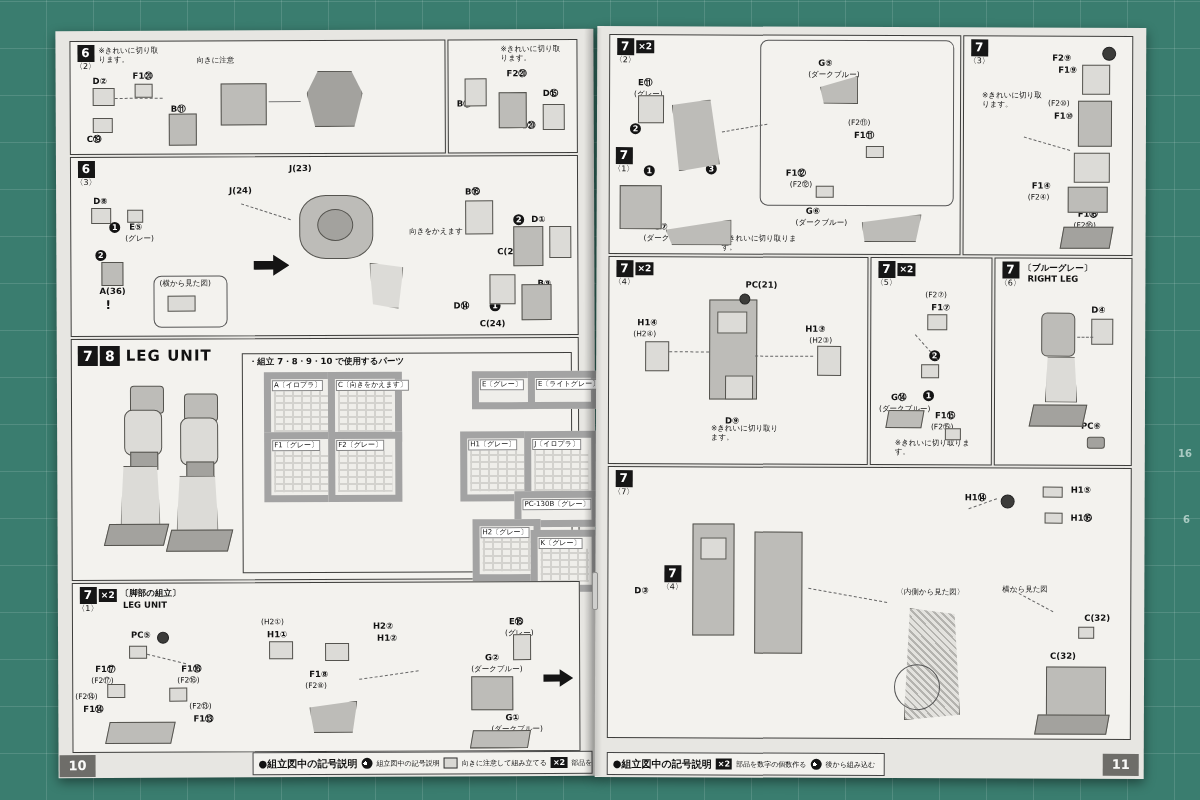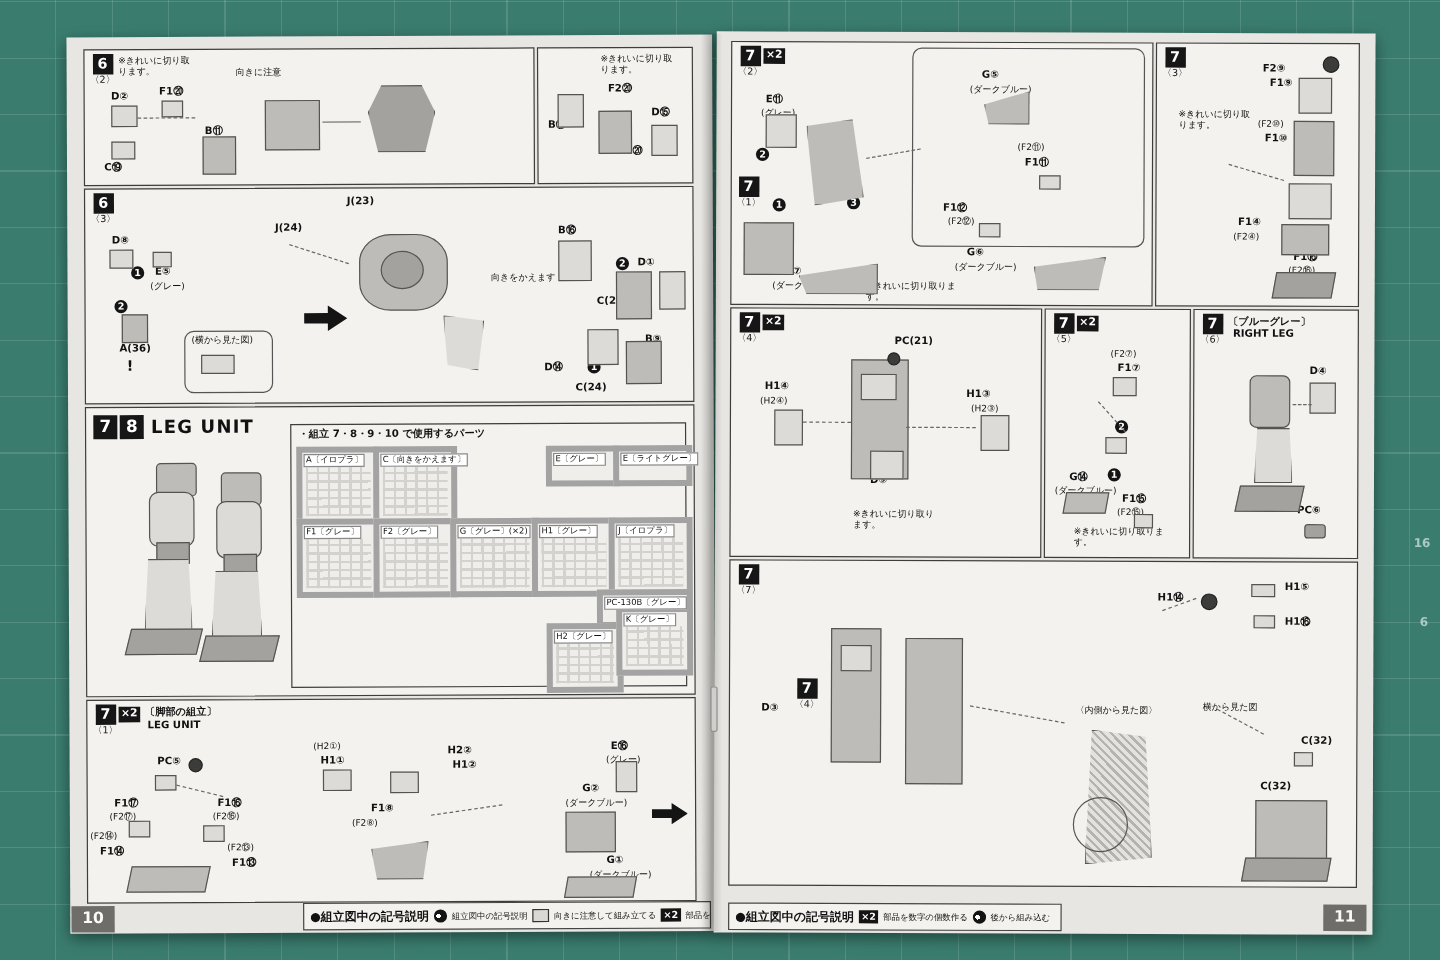--- a/index.html
+++ b/index.html
@@ -33,21 +33,21 @@
   .part{position:absolute;background:#dcdbd7;border:1px solid #55544f;}
   .pdark{background:#bdbcb8;}
   .pdarker{background:#a3a29e;}
   .knob{position:absolute;border-radius:50%;background:#3c3c3a;border:1px solid #222;}
   .pline{position:absolute;border-top:1px dashed #666;transform-origin:left center;}
   .sline{position:absolute;border-top:1px solid #777;transform-origin:left center;}
   .bigarrow{position:absolute;background:#141414;clip-path:polygon(0 32%,55% 32%,55% 6%,100% 50%,55% 94%,55% 68%,0 68%);}
   .roundbox{position:absolute;border:1px solid #555;border-radius:8px;}
   .hatch{background:repeating-linear-gradient(45deg,#b4b3af 0 2px,#e3e2de 2px 5px);border:1px solid #55544f;position:absolute;}
   .partsbox{position:absolute;border:1px solid #3d3d3b;background:#f3f2ee;}
-  .runner{position:absolute;border:5px solid #a3a3a3;background:#efeeea;}
+  .runner{position:absolute;border:7px solid #a3a3a3;background:#efeeea;margin-left:17px;}
   .runner.sk::after{content:"";position:absolute;left:3px;right:3px;top:12px;bottom:3px;
     background:repeating-linear-gradient(0deg,#d3d2ce 0 2px,transparent 2px 7px),
                repeating-linear-gradient(90deg,#d3d2ce 0 2px,transparent 2px 9px);}
   .rl{position:absolute;left:1px;top:1px;font-size:7px;line-height:9px;background:#fff;border:1px solid #888;padding:0 1px;white-space:nowrap;z-index:1;}
   .legendbox{position:absolute;border:1px solid #444;background:#f3f2ee;display:flex;align-items:center;gap:4px;
     padding:0 5px;font-size:7px;white-space:nowrap;overflow:hidden;}
   .legend-title{font-weight:bold;font-size:10px;}
   .licon-circle{flex:0 0 auto;width:11px;height:11px;border-radius:50%;
     background:radial-gradient(circle at 35% 50%,#fff 0 2px,#141414 2px);}
   .licon-box{flex:0 0 auto;width:12px;height:9px;border:1px solid #333;background:#d9d8d4;}
@@ -170,36 +170,33 @@
           </div>
         <div class="runner" style="left:268px;top:18px;width:56px;height:24px">
             <span class="rl">E〔ライトグレー〕</span>
           </div>
         <div class="runner sk" style="left:4px;top:78px;width:60px;height:56px">
             <span class="rl">F1〔グレー〕</span>
           </div>
         <div class="runner sk" style="left:68px;top:78px;width:60px;height:56px">
             <span class="rl">F2〔グレー〕</span>
           </div>
-        <div class="runner sk" style="left:132px;top:78px;width:64px;height:56px">
-            <span class="rl">G〔グレー〕(×2)</span>
-          </div>
         <div class="runner sk" style="left:200px;top:78px;width:60px;height:56px">
             <span class="rl">H1〔グレー〕</span>
           </div>
         <div class="runner sk" style="left:264px;top:78px;width:60px;height:56px">
             <span class="rl">J〔イロプラ〕</span>
           </div>
         <div class="runner" style="left:254px;top:138px;width:70px;height:22px">
             <span class="rl">PC-130B〔グレー〕</span>
           </div>
         <div class="runner sk" style="left:212px;top:166px;width:54px;height:48px">
             <span class="rl">H2〔グレー〕</span>
           </div>
-        <div class="runner sk" style="left:270px;top:152px;width:54px;height:48px">
+        <div class="runner sk" style="left:270px;top:177px;width:54px;height:48px">
             <span class="rl">K〔グレー〕</span>
           </div>
       </div>
     </div>
 
     <div class="panel" style="left:14px;top:552px;width:506px;height:168px">
       <div class="step" style="left:3px;top:3px">
         <div class="step-num">7</div>
         <div class="step-sub">〈1〉</div>
       </div>
@@ -213,21 +210,21 @@
       <span class="lbl small" style="left:104px;top:92px">(F2⑯)</span>
       <span class="lbl small" style="left:2px;top:108px">(F2⑭)</span>
       <span class="lbl" style="left:10px;top:120px">F1⑭</span>
       <span class="lbl small" style="left:116px;top:118px">(F2⑬)</span>
       <span class="lbl" style="left:120px;top:130px">F1⑬</span>
       <span class="lbl small" style="left:188px;top:34px">(H2①)</span>
       <span class="lbl" style="left:194px;top:46px">H1①</span>
       <span class="lbl" style="left:300px;top:38px">H2②</span>
       <span class="lbl" style="left:304px;top:50px">H1②</span>
       <span class="lbl" style="left:236px;top:86px">F1⑧</span>
-      <span class="lbl small" style="left:220px;top:98px">(F2⑧)</span>
+      <span class="lbl small" style="left:232px;top:98px">(F2⑧)</span>
       <span class="lbl" style="left:436px;top:34px">E⑯</span>
       <span class="lbl small" style="left:432px;top:46px">(グレー)</span>
       <span class="lbl" style="left:412px;top:70px">G②</span>
       <span class="lbl small" style="left:398px;top:82px">(ダークブルー)</span>
       <span class="lbl" style="left:432px;top:130px">G①</span>
       <span class="lbl small" style="left:418px;top:142px">(ダークブルー)</span>
       <div class="knob" style="left:84px;top:48px;width:10px;height:10px"></div>
       <div class="part" style="left:56px;top:62px;width:16px;height:11px"></div>
       <div class="part" style="left:34px;top:100px;width:16px;height:12px"></div>
       <div class="part" style="left:96px;top:104px;width:16px;height:12px"></div>
@@ -323,21 +320,21 @@
       <div class="step" style="left:3px;top:3px">
         <div class="step-num">7</div>
         <div class="step-sub">〈4〉</div>
       </div>
       <div class="mult" style="left:26px;top:5px">×2</div>
       <span class="lbl" style="left:136px;top:22px">PC(21)</span>
       <span class="lbl" style="left:28px;top:60px">H1④</span>
       <span class="lbl small" style="left:24px;top:72px">(H2④)</span>
       <span class="lbl" style="left:196px;top:66px">H1③</span>
       <span class="lbl small" style="left:200px;top:78px">(H2③)</span>
-      <span class="lbl" style="left:116px;top:138px">D⑨</span>
+      <span class="lbl" style="left:116px;top:158px">D⑨</span>
       <div class="note" style="left:102px;top:166px;width:70px">※きれいに切り取ります。</div>
       <div class="part pdark" style="left:100px;top:42px;width:46px;height:98px"></div>
       <div class="part" style="left:108px;top:54px;width:28px;height:20px"></div>
       <div class="knob" style="left:130px;top:36px;width:9px;height:9px"></div>
       <div class="part" style="left:36px;top:84px;width:22px;height:28px"></div>
       <div class="part" style="left:208px;top:88px;width:22px;height:28px"></div>
       <div class="part" style="left:116px;top:118px;width:26px;height:22px"></div>
       <div class="pline" style="left:60px;top:94px;width:40px"></div>
       <div class="pline" style="left:146px;top:98px;width:58px"></div>
     </div>

